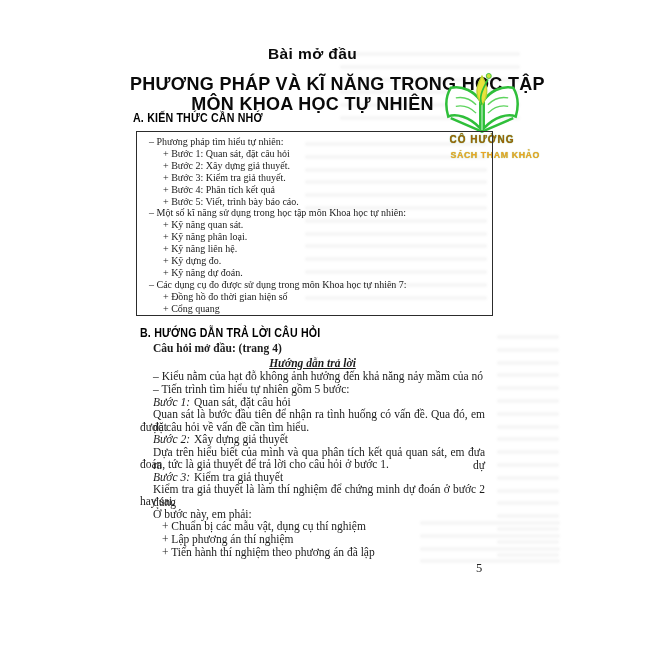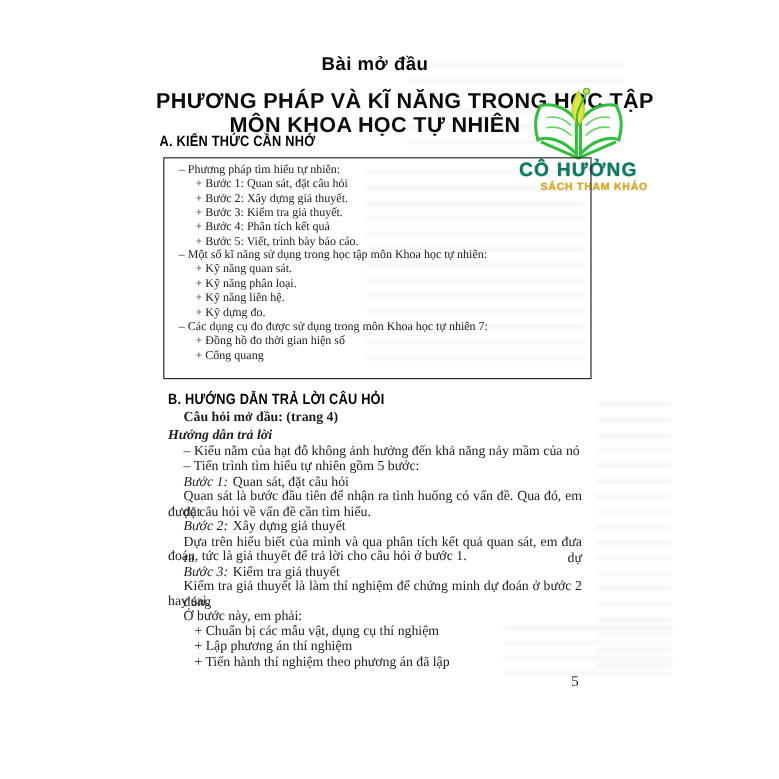--- a/index.html
+++ b/index.html
@@ -26,28 +26,28 @@
   .k-dash{padding-left:12px;}
   .k-plus{padding-left:26px;}
   
   .bline{position:absolute;left:140px;width:345px;font-size:11.5px;line-height:13px;
     color:#1b1b1b;white-space:nowrap;box-sizing:border-box;}
   .ind{padding-left:13px;}
   .plus{padding-left:22px;}
   .jf{white-space:normal;text-align:justify;text-align-last:justify;}
   .bold{font-weight:700;}
   .it{font-style:italic;}
-  .center{text-align:left;white-space:nowrap;}
+  .center{text-align:center;white-space:nowrap;text-decoration:underline;}
   .step-label{font-style:italic;margin-right:4px;}
   
   .logo{position:absolute;left:424px;top:70px;width:116px;height:100px;}
   .logo svg{position:absolute;left:20px;top:2px;}
   .logo-name{position:absolute;left:6px;top:64px;width:104px;text-align:center;
-    font-family:"Liberation Sans","DejaVu Sans",sans-serif;font-weight:700;font-size:16px;
-    letter-spacing:1px;color:#0f766e;text-shadow:0 0 1px #1f8f2a;white-space:nowrap;}
+    font-family:"Liberation Sans","DejaVu Sans",sans-serif;font-weight:700;font-size:10px;
+    letter-spacing:1px;color:#a16207;text-shadow:0 0 1px #1f8f2a;white-space:nowrap;}
   .logo-tagline{position:absolute;left:0;top:80px;width:116px;text-align:right;
     font-family:"Liberation Sans","DejaVu Sans",sans-serif;font-weight:700;font-size:8.8px;
     letter-spacing:.6px;color:#eda425;text-shadow:0 0 1px #7ab648;white-space:nowrap;}
   
   .page-num{position:absolute;left:476px;top:561px;font-size:12.5px;color:#222;}
   
   .ghost{position:absolute;opacity:.09;filter:blur(1.2px);pointer-events:none;
     background:repeating-linear-gradient(180deg,rgba(110,110,110,.65) 0 4px,transparent 4px 12.8px);}
   .g1{left:340px;top:52px;width:180px;height:72px;}
   .g2{left:305px;top:142px;width:182px;height:162px;}
@@ -90,20 +90,21 @@
     <div class="kline k-plus">+ Bước 1: Quan sát, đặt câu hỏi</div>
     <div class="kline k-plus">+ Bước 2: Xây dựng giả thuyết.</div>
     <div class="kline k-plus">+ Bước 3: Kiểm tra giả thuyết.</div>
     <div class="kline k-plus">+ Bước 4: Phân tích kết quả</div>
     <div class="kline k-plus">+ Bước 5: Viết, trình bày báo cáo.</div>
     <div class="kline k-dash">– Một số kĩ năng sử dụng trong học tập môn Khoa học tự nhiên:</div>
     <div class="kline k-plus">+ Kỹ năng quan sát.</div>
     <div class="kline k-plus">+ Kỹ năng phân loại.</div>
     <div class="kline k-plus">+ Kỹ năng liên hệ.</div>
     <div class="kline k-plus">+ Kỹ dựng đo.</div>
+    <div class="kline k-plus">+ Kỹ năng dự đoán.</div>
     <div class="kline k-dash">– Các dụng cụ đo được sử dụng trong môn Khoa học tự nhiên 7:</div>
     <div class="kline k-plus">+ Đồng hồ đo thời gian hiện số</div>
     <div class="kline k-plus">+ Cổng quang</div>
   </div>
 
   <div class="sec-heading sec-b">B. HƯỚNG DẪN TRẢ LỜI CÂU HỎI</div>
 
   <div class="bline bold ind" style="top:342px">Câu hỏi mở đầu: (trang 4)</div>
   <div class="bline bold it center" style="top:357px">Hướng dẫn trả lời</div>
 

